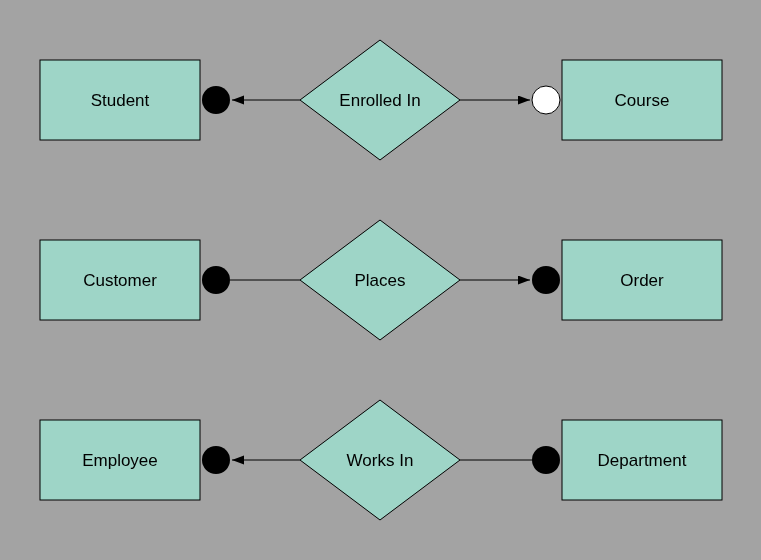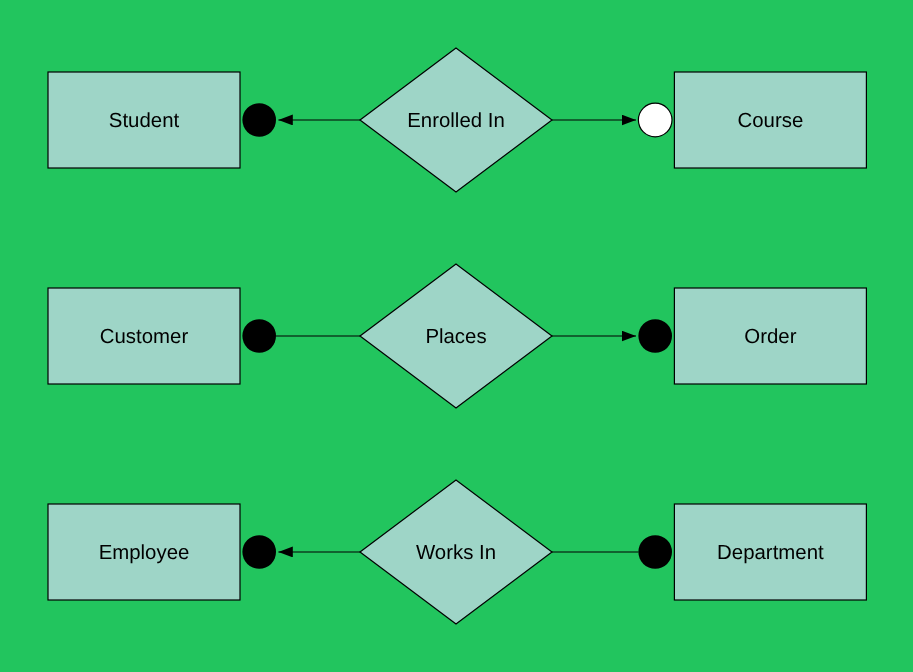--- a/index.html
+++ b/index.html
@@ -5,21 +5,21 @@
   html, body {
     margin: 0;
     padding: 0;
     background: #ffffff;
     font-family: "Liberation Sans", sans-serif;
   }
   .canvas {
     position: relative;
     width: 761px;
     height: 560px;
-    background: #22c55e;
+    background: #a3a3a3;
     overflow: hidden;
   }
   svg { display: block; }
   .shape {
     stroke: #000000;
     stroke-width: 1;
   }
   .connector {
     stroke: #000000;
     stroke-width: 1;

